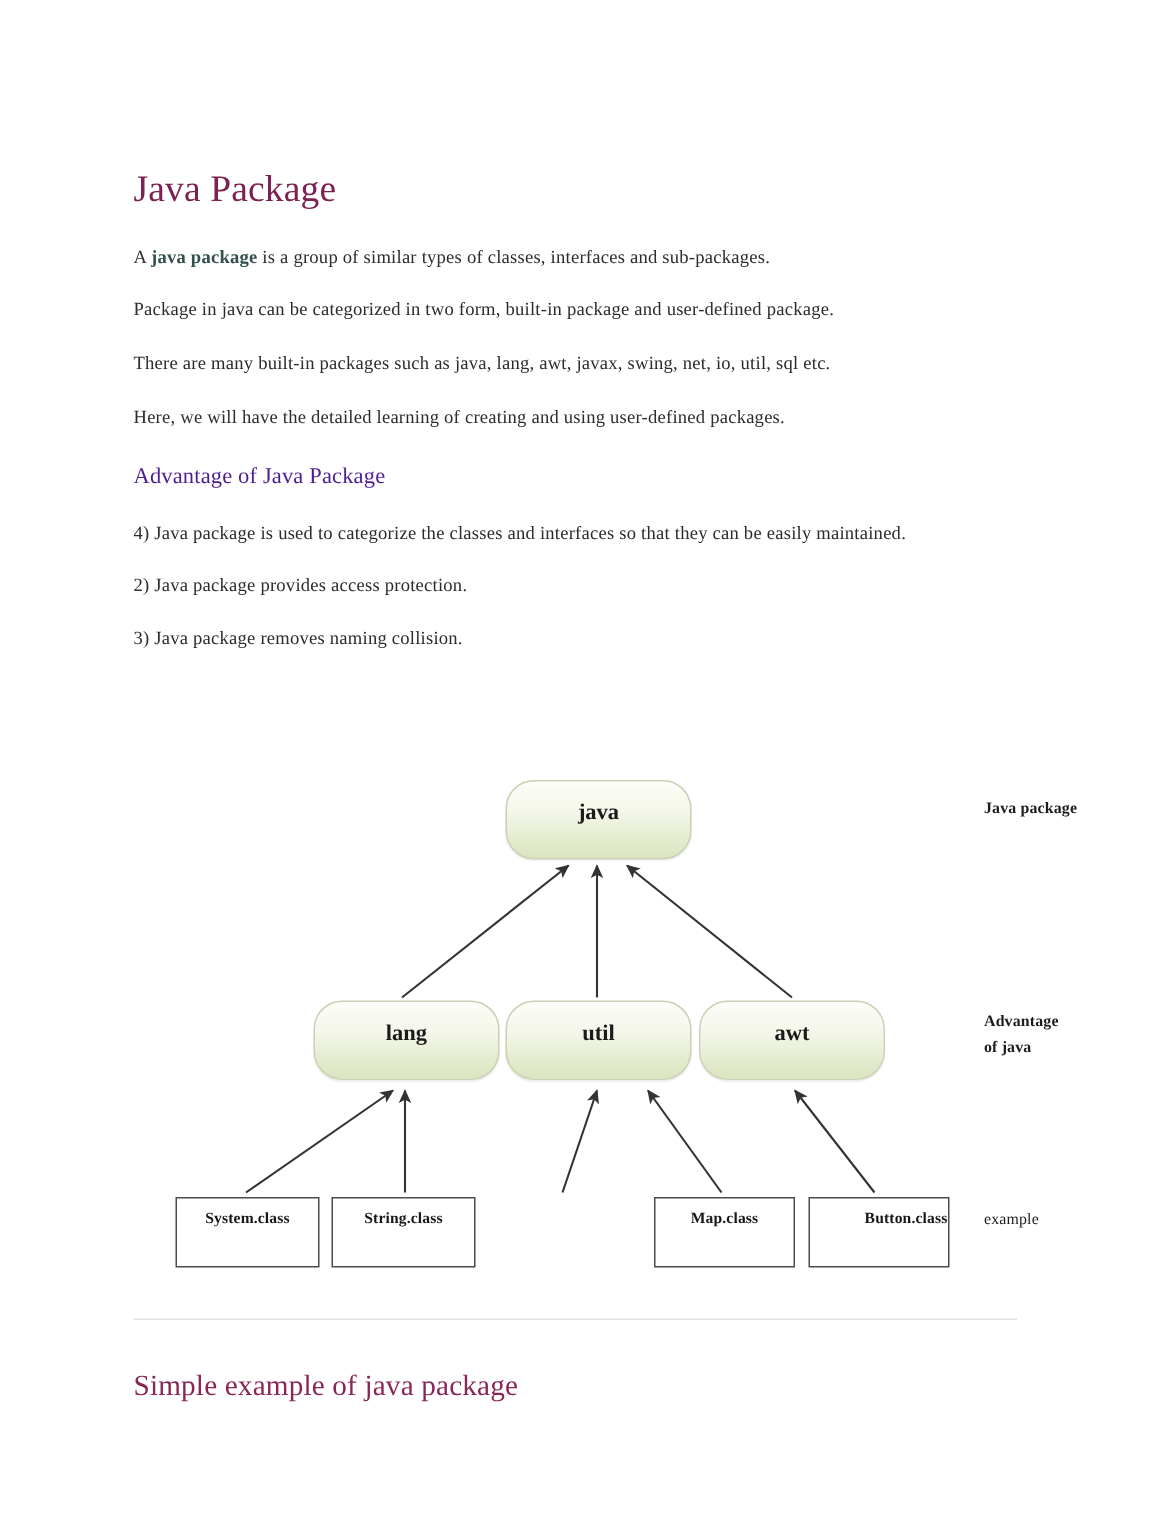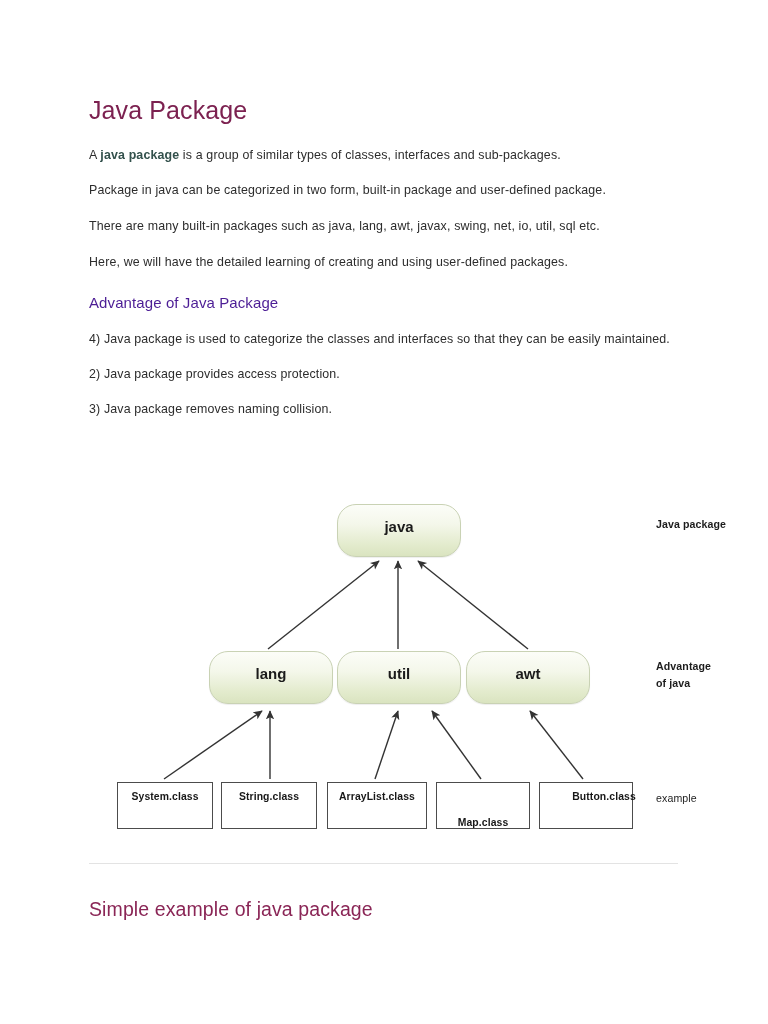--- a/index.html
+++ b/index.html
@@ -11,23 +11,24 @@
   body {
     width: 768px;
     height: 1024px;
     position: relative;
     font-family: "Liberation Sans", "DejaVu Sans", sans-serif;
     color: #222222;
     overflow: hidden;
   }
   .page {
     position: absolute;
-    left: 0; top: 1px;
+    left: 0; top: 17px;
     width: 768px;
     height: 824px;
+    font-family: Liberation Serif, serif;
   }
   .content {
     position: absolute;
     left: 89px;
     top: 96px;
     width: 590px;
   }
   h1.page-title {
     font-size: 25px;
     font-weight: normal;
@@ -196,24 +197,21 @@
     <div class="node pkg-node" style="left:466px; top:180px; width:124px; height:53px;">
       <span class="label">awt</span>
     </div>
 
     <div class="node class-node" style="left:117px; top:311px; width:96px; height:47px;">
       <span class="label">System.class</span>
     </div>
     <div class="node class-node" style="left:221px; top:311px; width:96px; height:47px;">
       <span class="label">String.class</span>
     </div>
-    <div class="node class-node" style="left:327px; top:311px; width:100px; height:47px;">
-      <span class="label">ArrayList.class</span>
-    </div>
-    <div class="node class-node" style="left:436px; top:311px; width:94px; height:47px;align-items:flex-end;">
+    <div class="node class-node" style="left:436px; top:311px; width:94px; height:47px;">
       <span class="label">Map.class</span>
     </div>
     <div class="node class-node" style="left:539px; top:311px; width:94px; height:47px;padding-left:36px;">
       <span class="label">Button.class</span>
     </div>
 
     <div class="side-label" style="left:656px; top:45px;">Java package</div>
 
     <div class="side-label" style="left:656px; top:187px;">
       <div>Advantage</div>

